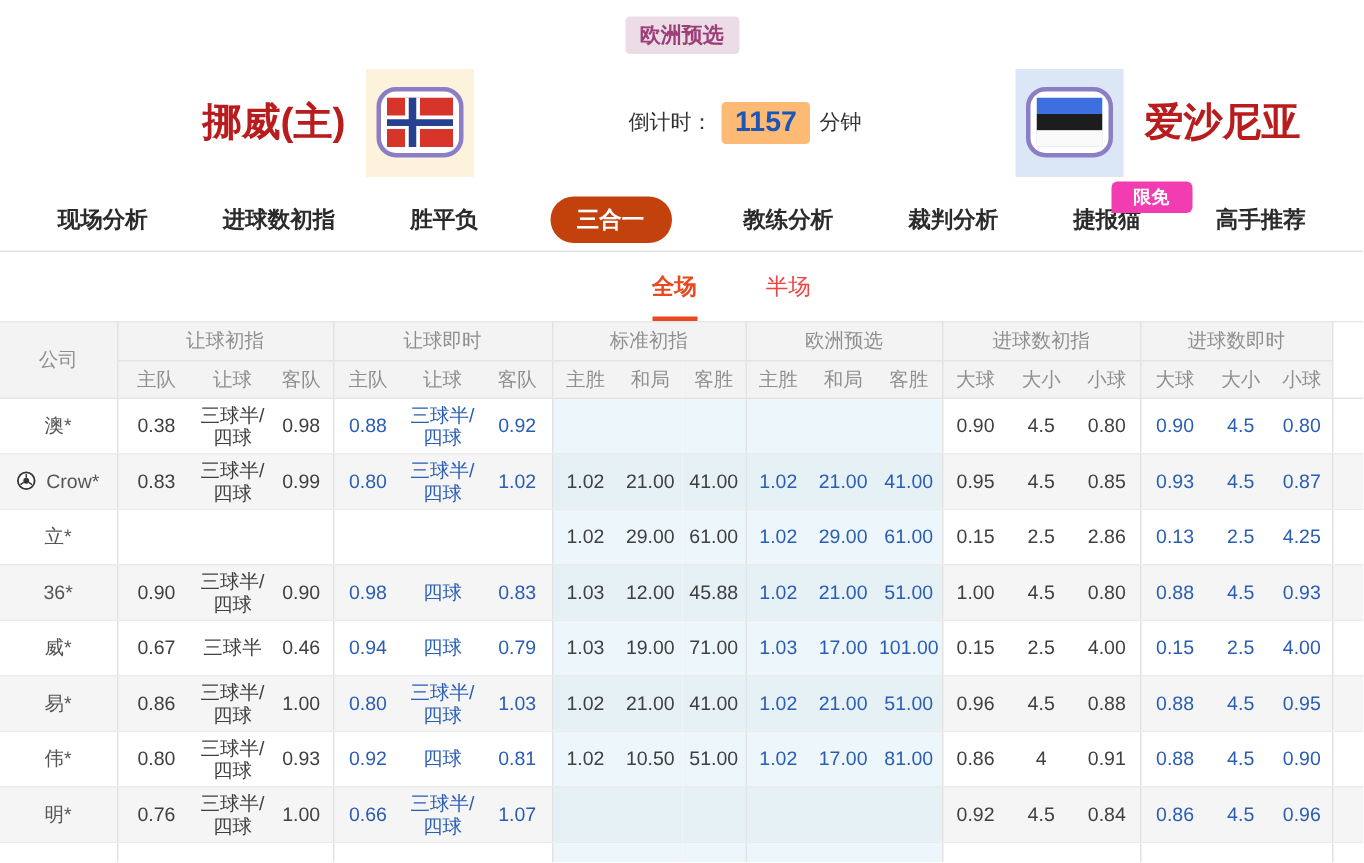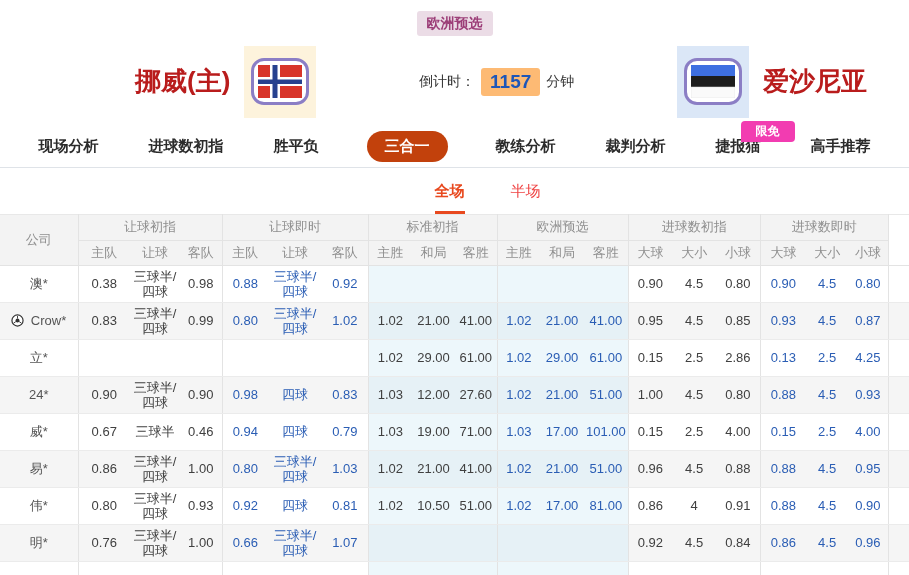--- a/index.html
+++ b/index.html
@@ -235,30 +235,30 @@
           <td class="blue cyan gend">61.00</td>
           <td class="">0.15</td>
           <td class="">2.5</td>
           <td class="gend">2.86</td>
           <td class="blue">0.13</td>
           <td class="blue">2.5</td>
           <td class="blue gend">4.25</td>
           <td class="filler"></td>
         </tr>
         <tr>
-          <td class="company gend">24*</td>
+          <td class="company gend">36*</td>
           <td class="">0.90</td>
           <td class="">三球半/四球</td>
           <td class="gend">0.90</td>
           <td class="blue">0.98</td>
           <td class="blue">四球</td>
           <td class="blue gend">0.83</td>
           <td class="cyan">1.03</td>
           <td class="cyan">12.00</td>
-          <td class="cyan gend">27.60</td>
+          <td class="cyan gend">45.88</td>
           <td class="blue cyan">1.02</td>
           <td class="blue cyan">21.00</td>
           <td class="blue cyan gend">51.00</td>
           <td class="">1.00</td>
           <td class="">4.5</td>
           <td class="gend">0.80</td>
           <td class="blue">0.88</td>
           <td class="blue">4.5</td>
           <td class="blue gend">0.93</td>
           <td class="filler"></td>

